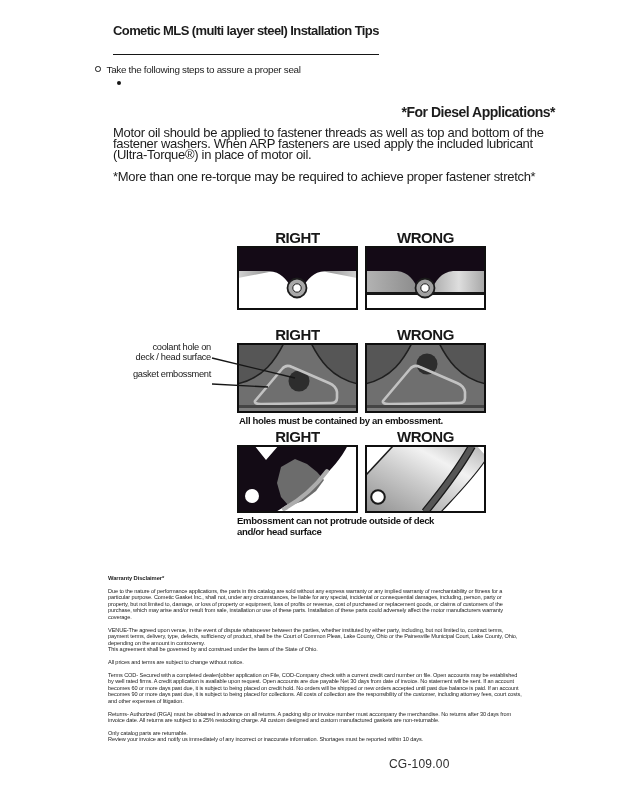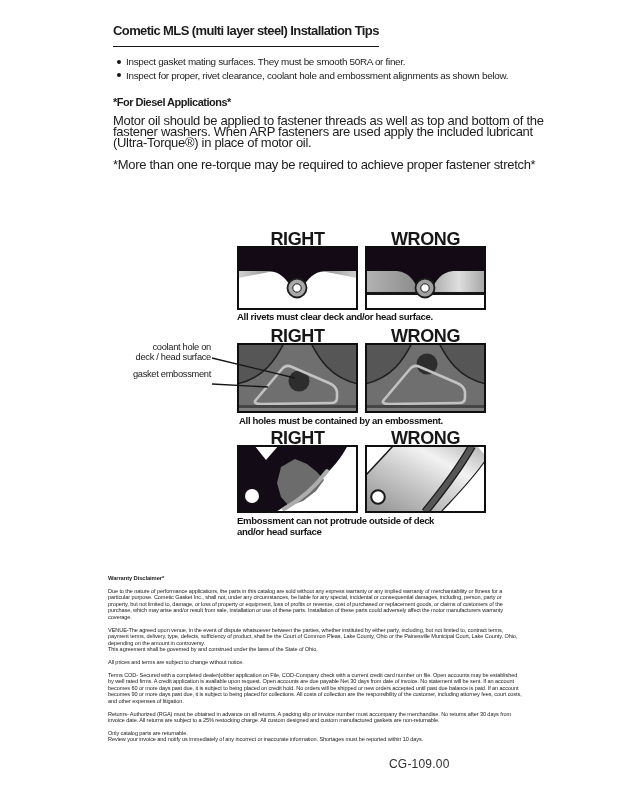--- a/index.html
+++ b/index.html
@@ -4,33 +4,33 @@
 <style>
   html,body{margin:0;padding:0;background:#fff;}
   .page{
     position:relative;width:618px;height:800px;background:#ffffff;overflow:hidden;
     font-family:"Liberation Sans","DejaVu Sans",sans-serif;color:#1c1c1c;
   }
   
   .content{position:absolute;left:95px;top:21px;width:460px;}
   .doc-title{
     margin:0 0 8px 18px;font-size:13px;font-weight:bold;letter-spacing:-0.6px;
-    display:inline-block;border-bottom:1.7px solid #161616;padding-bottom:8px;
+    display:inline-block;border-bottom:1.7px solid #161616;padding-bottom:16px;
   }
   .title-wrap{margin:0;}
   .tip-row{white-space:nowrap;line-height:13.8px;font-size:9.9px;letter-spacing:-0.3px;}
   .tip-row.sub{margin-left:22px;}
   .o-bullet{display:inline-block;width:3.5px;height:3.5px;border:1.1px solid #1a1a1a;border-radius:50%;margin-right:6px;vertical-align:1.5px;}
   .f-bullet{display:inline-block;width:4px;height:4px;background:#161616;border-radius:50%;margin-right:5px;vertical-align:1.5px;}
   .diesel{margin:13px 0 0 18px;}
-  .diesel-h{margin:0 0 7px 0;font-size:11px;font-weight:bold;letter-spacing:-0.5px;}
+  .diesel-h{margin:0 0 7px 0;font-size:14px;font-weight:bold;letter-spacing:-0.5px;text-align:right;}
   .diesel p{margin:0 0 11px 0;font-size:13px;line-height:11px;letter-spacing:-0.3px;width:434px;}
   .diesel p.note{margin-bottom:0;}
   
-  .dlabel{position:absolute;width:121px;text-align:center;font-weight:bold;font-size:18px;letter-spacing:-0.4px;color:#171717;}
+  .dlabel{position:absolute;width:121px;text-align:center;font-weight:bold;font-size:15px;letter-spacing:-0.4px;color:#171717;}
   .dbox{position:absolute;width:121px;display:block;}
   .dcaption{position:absolute;font-size:9.6px;font-weight:bold;letter-spacing:-0.35px;color:#141414;white-space:nowrap;}
   .callout{position:absolute;right:407px;text-align:center;font-size:9.3px;letter-spacing:-0.3px;line-height:10px;color:#191919;white-space:nowrap;}
   .leader-svg{position:absolute;left:208px;top:352px;}
   
   .warranty{position:absolute;left:108px;top:575px;width:414px;color:#242424;
     font-size:5.6px;line-height:6.6px;letter-spacing:-0.1px;}
   .warranty h3{margin:0 0 6px 0;font-size:5.8px;font-weight:bold;}
   .warranty p{margin:0 0 6px 0;}
   .warranty p.tight{margin-bottom:0;}
@@ -64,25 +64,25 @@
         <stop offset="0.7" stop-color="#f2f2f2"></stop>
           <stop offset="1" stop-color="#b3b3b3"></stop>
       </linearGradient>
     </defs>
   </svg>
 
   <div class="content">
     <div class="title-wrap">
       <h1 class="doc-title">Cometic MLS (multi layer steel) Installation Tips</h1>
     </div>
-    <div class="tip-row sub">
-      <span class="f-bullet"></span><span>Inspect gasket mating surfaces.  They must be smooth 50RA or finer.</span>
+    <div class="tip-row">
+      <span class="o-bullet"></span><span>Take the following steps to assure a proper seal</span>
     </div>
     <div class="tip-row sub">
-      <span class="f-bullet"></span><span>Inspect for proper, rivet clearance, coolant hole and embossment alignments as shown below.</span>
+      <span class="f-bullet"></span>
     </div>
 
     <div class="diesel">
       <h2 class="diesel-h">*For Diesel Applications*</h2>
       <p>Motor oil should be applied to fastener threads as well as top and bottom of the fastener washers. When ARP fasteners are used apply the included lubricant (Ultra-Torque®) in place of motor oil.</p>
       <p class="note">*More than one re-torque may be required to achieve proper fastener stretch*</p>
     </div>
   </div>
 
   <div class="dlabel" style="left:237px;top:229px">RIGHT</div>
@@ -101,21 +101,20 @@
   <svg class="dbox" style="left:365px;top:246px" width="121" height="64" viewBox="0 0 121 64">
     <rect x="0" y="0" width="121" height="64" fill="#ffffff"></rect>
     <rect x="1" y="24" width="119" height="23" fill="url(#gDeck)"></rect>
     <rect x="1" y="46" width="119" height="3" fill="#161616"></rect>
     <path d="M0,0 H121 V25 H88 C76,26 71,35 66,44 Q60,57 54,44 C49,35 44,26 32,25 H0 Z" fill="#140a16"></path>
     <circle cx="60" cy="42" r="9.5" fill="#a0a0a0" stroke="#1a1a1a" stroke-width="1.8"></circle>
     <circle cx="60" cy="42" r="4.2" fill="#ffffff" stroke="#1a1a1a" stroke-width="1"></circle>
     <rect x="1" y="1" width="119" height="62" fill="none" stroke="#0f0f0f" stroke-width="2"></rect>
   </svg>
 
-  <div class="dcaption" style="left:237px;top:311px">All rivets must clear deck and/or head surface.</div>
 
   <div class="dlabel" style="left:237px;top:326px">RIGHT</div>
   <div class="dlabel" style="left:365px;top:326px">WRONG</div>
 
   <div class="callout" style="top:342px">coolant hole on</div>
   <div class="callout" style="top:352px">deck / head surface</div>
   <div class="callout" style="top:369px">gasket embossment</div>
 
   <svg class="dbox" style="left:237px;top:343px" width="121" height="70" viewBox="0 0 121 70">
     <rect x="0" y="0" width="121" height="70" fill="#565656"></rect>

